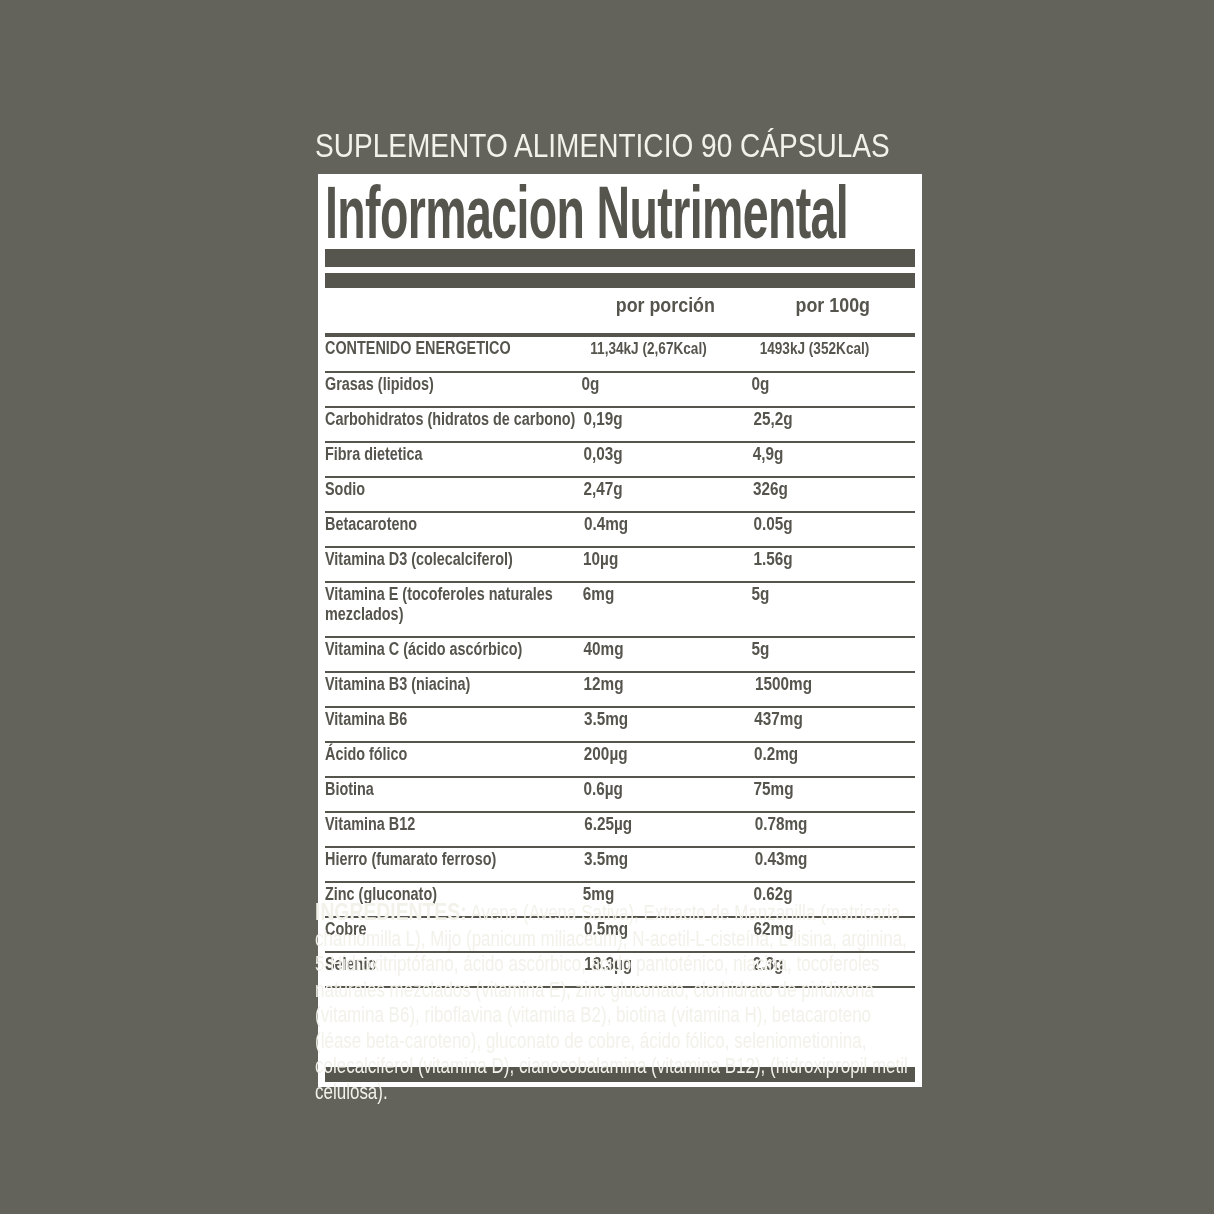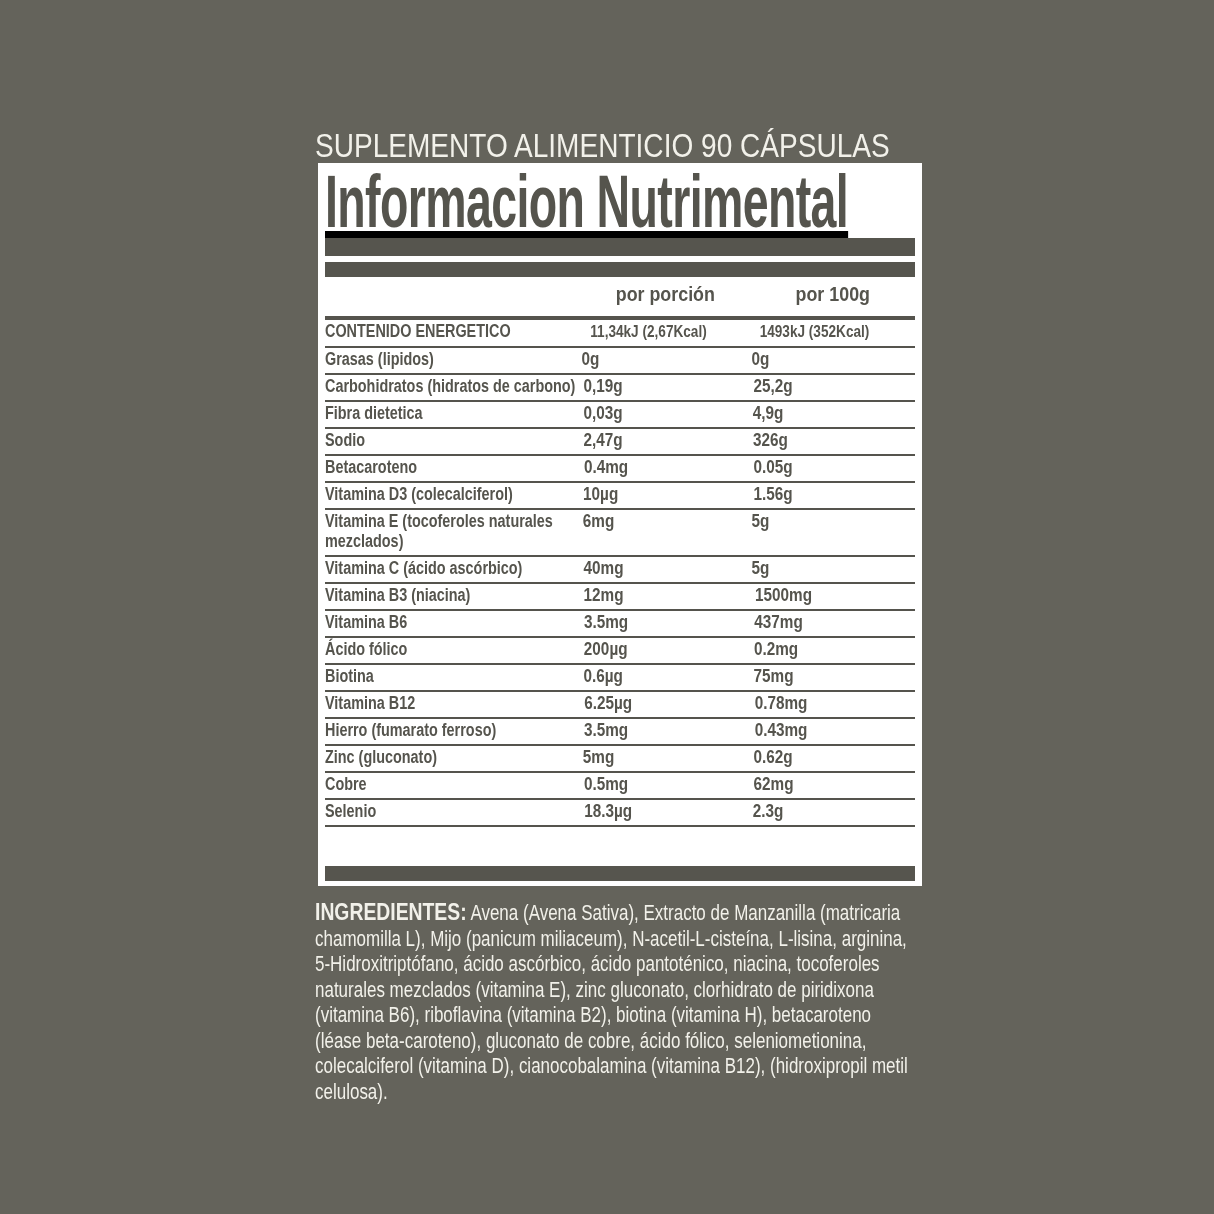--- a/index.html
+++ b/index.html
@@ -32,26 +32,25 @@
     font-weight: 400;
     white-space: nowrap;
     transform: scaleX(0.85);
     transform-origin: 0 50%;
     letter-spacing: 0px;
   }
   
   .panel {
     position: absolute;
     left: 318px;
-    top: 163px;
+    top: 174px;
     width: 604px;
-    height: 723px;
+    height: 913px;
     background: var(--panel);
     padding: 0 7px;
-    text-decoration: underline;
   }
   .panel-title {
     margin-top: 7px;
     height: 62px;
     font-size: 75px;
     line-height: 62px;
     font-weight: bold;
     letter-spacing: -1px;
     color: var(--ink);
     white-space: nowrap;
@@ -84,36 +83,36 @@
   
   .thead, .row {
     display: grid;
     grid-template-columns: 255px 170px 165px;
     align-items: start;
     color: var(--ink);
   }
   .thead {
     margin-top: 5px;
     border-bottom: 4px solid var(--ink);
-    padding-bottom: 10px;
+    padding-bottom: 16px;
   }
   .thead .cell {
     font-size: 21px;
     font-weight: bold;
     line-height: 24px;
     text-align: center;
   }
   .thead .cell .txt {
     display: inline-block;
     white-space: nowrap;
     transform: scaleX(0.85);
   }
   .row {
     border-bottom: 2px solid var(--ink);
-    padding: 1px 0 4px 0;
+    padding: 1px 0 12px 0;
     min-height: 21px;
   }
   .row .cell {
     font-size: 18px;
     font-weight: bold;
     line-height: 20px;
   }
   .c-label .txt {
     display: inline-block;
     white-space: pre;

